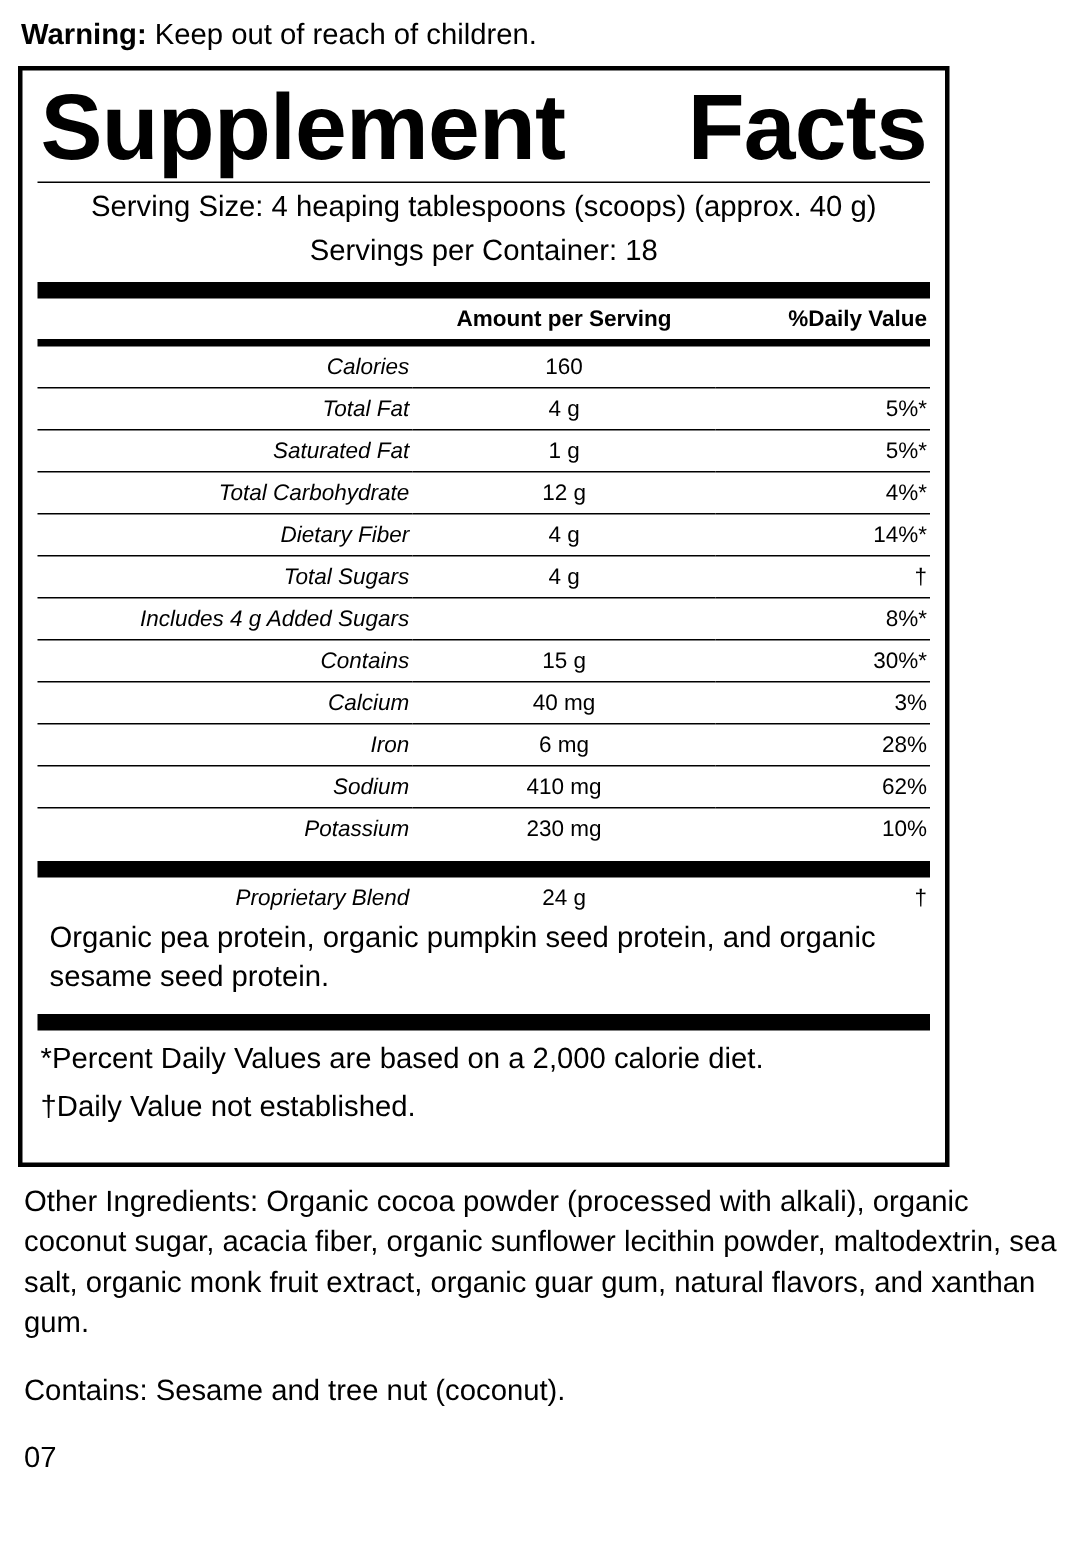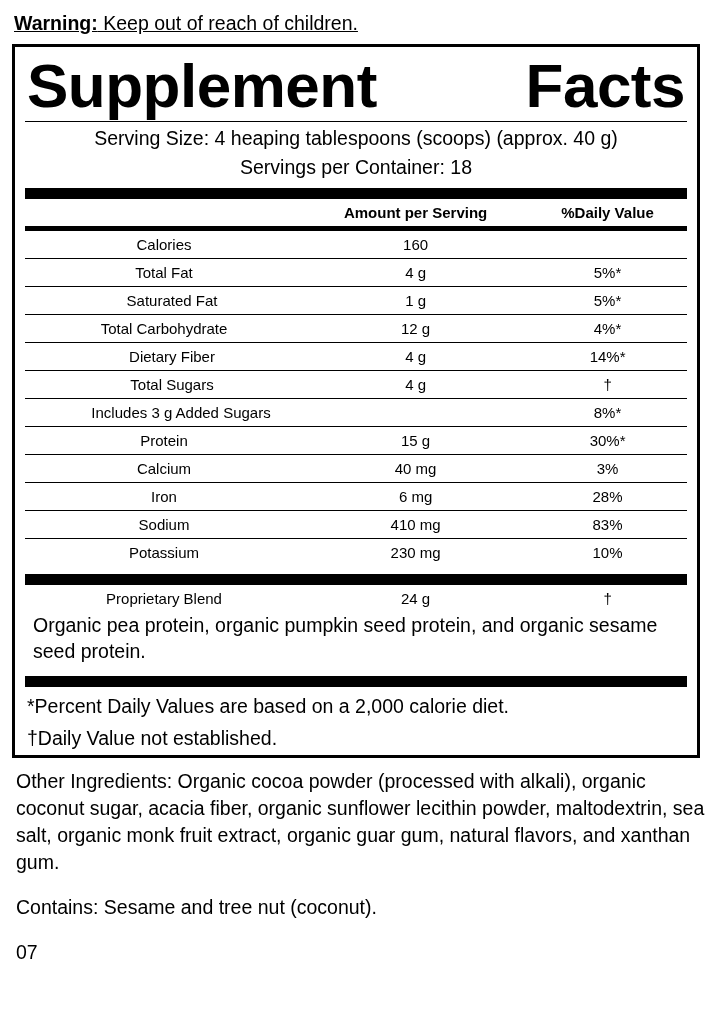--- a/index.html
+++ b/index.html
@@ -18,30 +18,29 @@
   .page {
     width: 720px;
     height: 1030px;
     box-sizing: border-box;
     padding: 10px 12px 0 12px;
   }
   .warning-line {
     font-size: 19.5px;
     line-height: 26px;
     margin: 0 0 8px 2px;
-    text-decoration: underline;
   }
   .warning-line b {
     font-weight: bold;
   }
   .panel {
     border: 3px solid #000;
     box-sizing: border-box;
-    padding: 6px 10px 4px 10px;
-    width: 688px;
+    padding: 6px 10px 24px 10px;
+    width: 621px;
   }
   .sf-title {
     font-size: 62px;
     font-weight: bold;
     line-height: 66px;
     letter-spacing: -0.5px;
     display: flex;
     justify-content: space-between;
     padding: 0 2px 2px 2px;
   }
@@ -69,29 +68,30 @@
     font-size: 15px;
   }
   table.nutri td {
     padding: 5px 2px 5px 2px;
     vertical-align: baseline;
   }
   table.nutri tr.bordered td {
     border-top: 1.5px solid #000;
   }
   td.col-name {
-    text-align: center;
+    text-align: right;
     width: 42%;
+    font-style: italic;
   }
   td.col-amount {
     text-align: center;
     width: 34%;
   }
   td.col-dv {
-    text-align: center;
+    text-align: right;
     width: 24%;
   }
   .hdr td {
     font-weight: bold;
     padding-top: 6px;
     padding-bottom: 8px;
   }
   .indent1 { padding-left: 18px !important; }
   .indent2 { padding-left: 36px !important; }
   .blend-desc {
@@ -182,43 +182,43 @@
         <td class="col-name indent1">Dietary Fiber</td>
         <td class="col-amount">4 g</td>
         <td class="col-dv">14%*</td>
       </tr>
       <tr class="bordered">
         <td class="col-name indent1">Total Sugars</td>
         <td class="col-amount">4 g</td>
         <td class="col-dv">†</td>
       </tr>
       <tr class="bordered">
-        <td class="col-name indent2">Includes 3 g Added Sugars</td>
+        <td class="col-name indent2">Includes 4 g Added Sugars</td>
         <td class="col-amount"></td>
         <td class="col-dv">8%*</td>
       </tr>
       <tr class="bordered">
-        <td class="col-name">Protein</td>
+        <td class="col-name">Contains</td>
         <td class="col-amount">15 g</td>
         <td class="col-dv">30%*</td>
       </tr>
       <tr class="bordered">
         <td class="col-name">Calcium</td>
         <td class="col-amount">40 mg</td>
         <td class="col-dv">3%</td>
       </tr>
       <tr class="bordered">
         <td class="col-name">Iron</td>
         <td class="col-amount">6 mg</td>
         <td class="col-dv">28%</td>
       </tr>
       <tr class="bordered">
         <td class="col-name">Sodium</td>
         <td class="col-amount">410 mg</td>
-        <td class="col-dv">83%</td>
+        <td class="col-dv">62%</td>
       </tr>
       <tr class="bordered">
         <td class="col-name">Potassium</td>
         <td class="col-amount">230 mg</td>
         <td class="col-dv">10%</td>
       </tr>
     </tbody>
       </table>
 
     <div class="rule-thick"></div>

